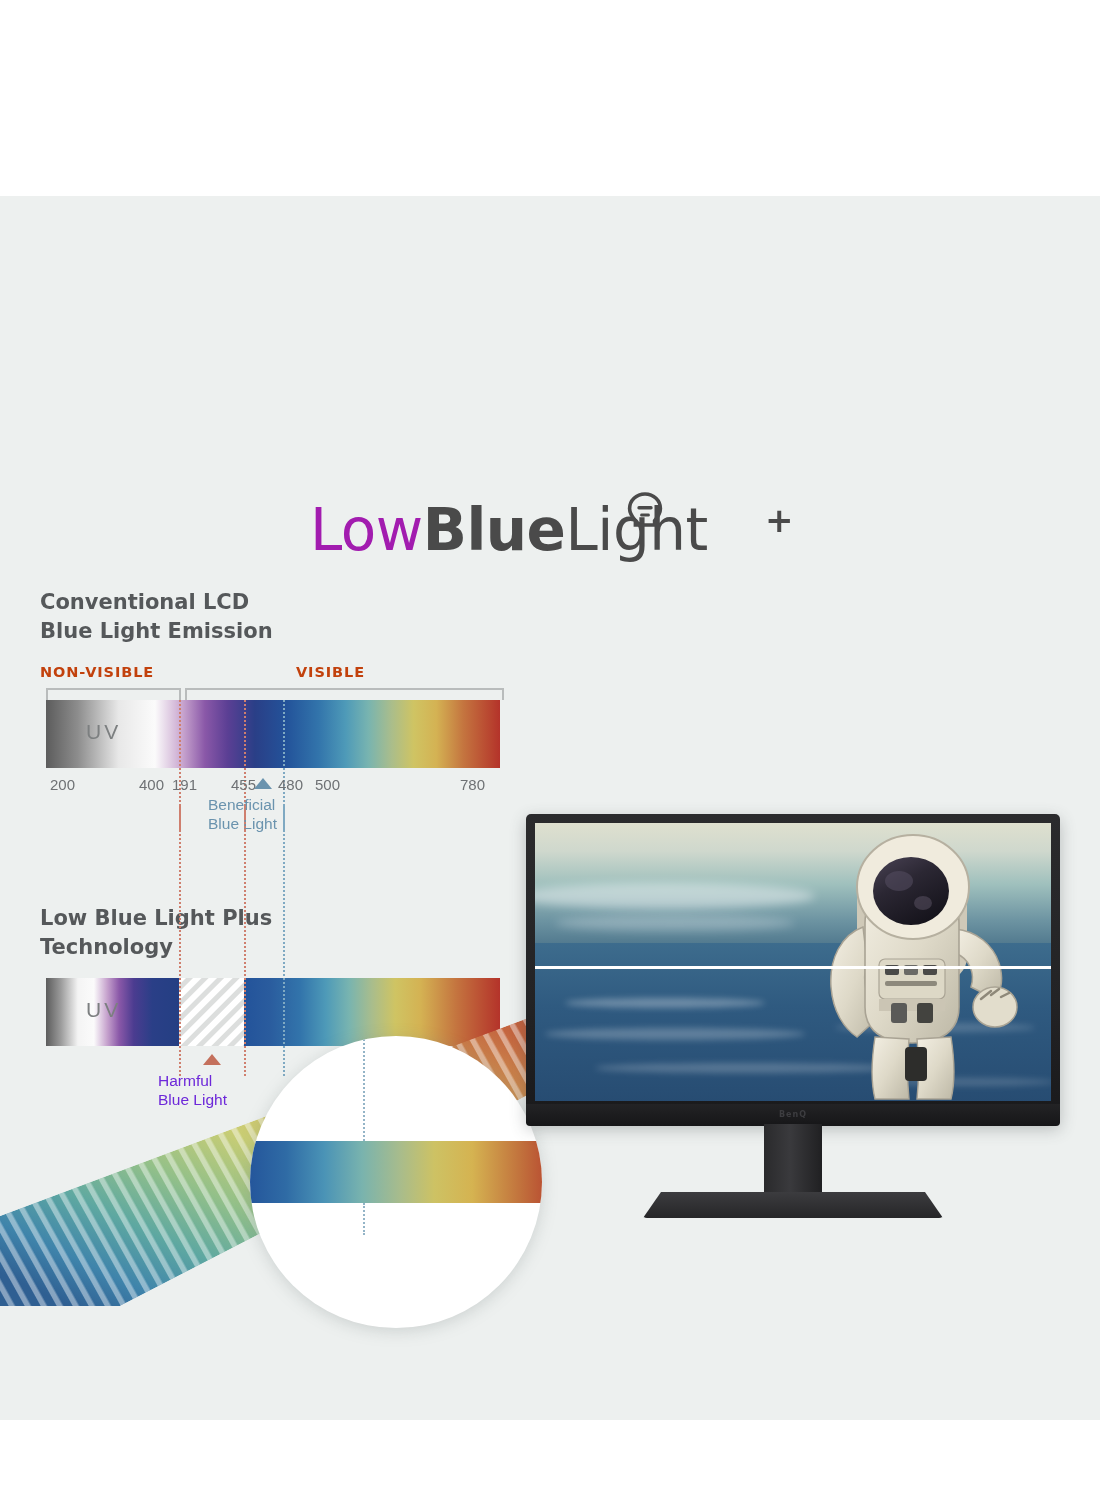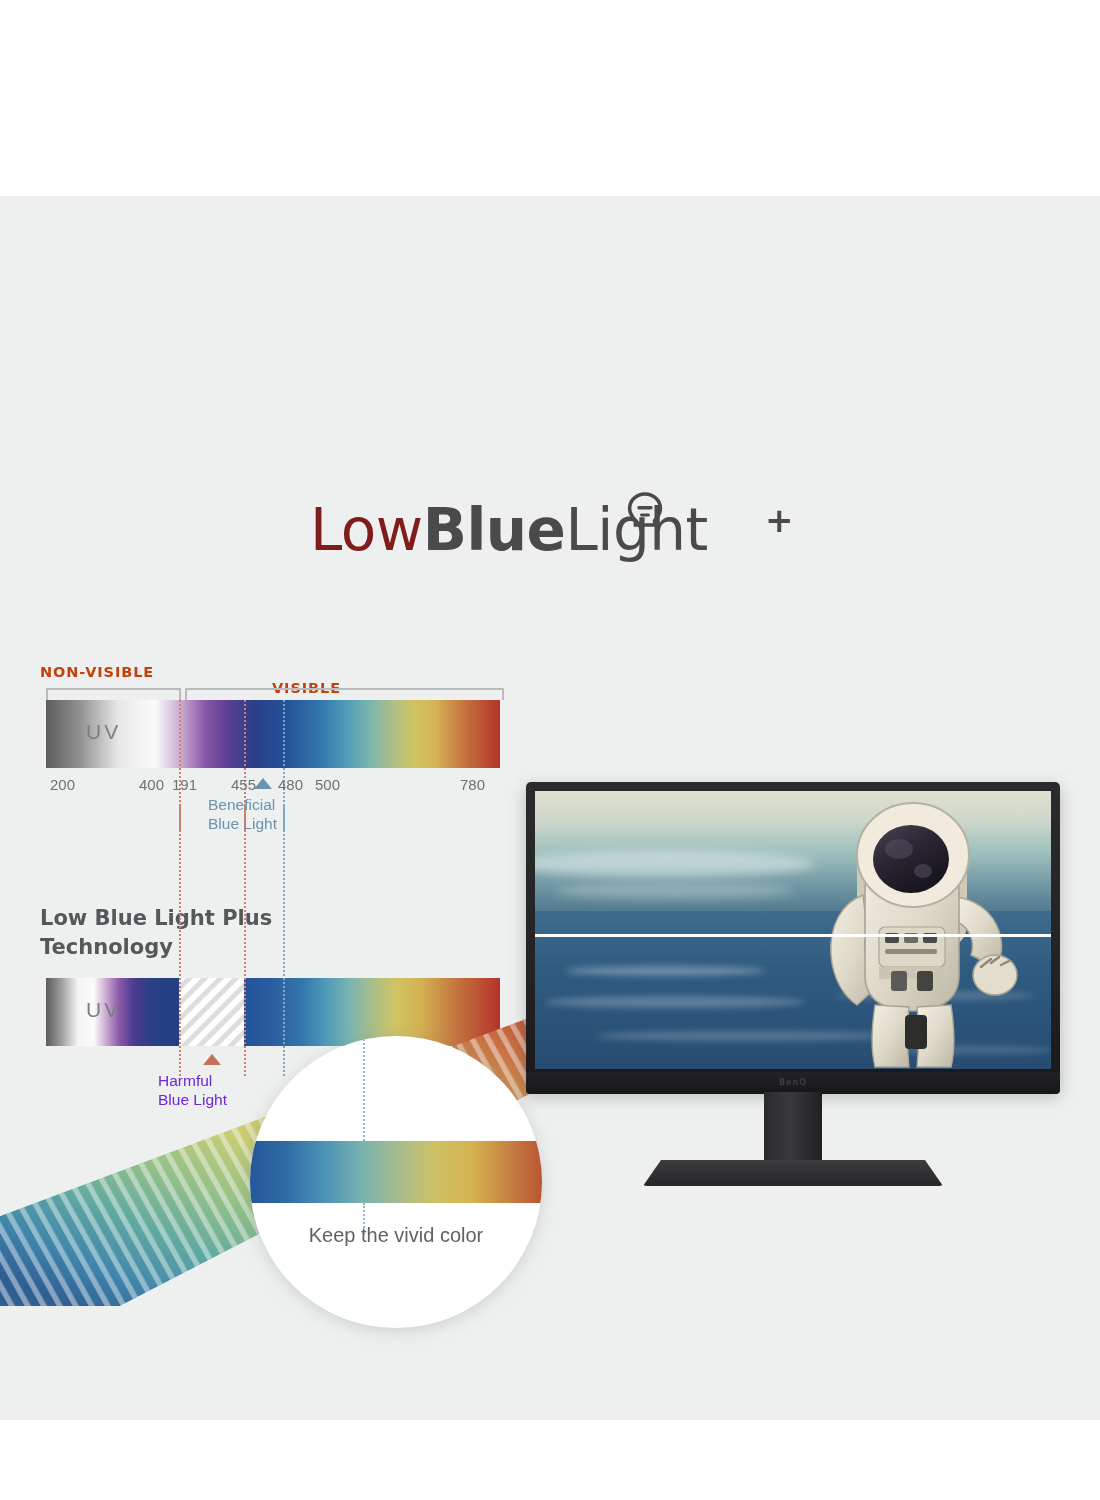--- a/index.html
+++ b/index.html
@@ -18,21 +18,21 @@
 
   
   .logo-wrap{
     position:absolute;left:310px;top:300px;width:480px;height:100px;
   }
   .logo-text{
     position:absolute;left:0;top:0;white-space:nowrap;
     font-size:58px;font-weight:700;letter-spacing:-0.5px;
     font-family:"DejaVu Sans",sans-serif;
   }
-  .lg-low{color:#7f1d1d;font-weight:400;}
+  .lg-low{color:#a21caf;font-weight:400;}
   .lg-blue{color:#4a4a4a;font-weight:700;}
   .lg-li{color:#4a4a4a;font-weight:400;}
   .lg-plus{
     position:absolute;left:455px;top:4px;color:#4a4a4a;
     font-size:34px;font-weight:700;font-family:"DejaVu Sans",sans-serif;
   }
   .bulb{position:absolute;left:316px;top:-4px;width:38px;height:46px;}
 
   
   .chart{position:absolute;}
@@ -77,21 +77,21 @@
     overflow:hidden;
   }
   .mag-bar{position:absolute;left:-40px;top:105px;width:380px;height:62px;}
   .mag-cap{
     position:absolute;left:0;top:188px;width:292px;text-align:center;
     font-size:20px;color:#5f6265;font-family:"Liberation Sans",sans-serif;
   }
   .mag-vline{position:absolute;width:0;border-left:2px dotted #93b4c7;}
 
   
-  .monitor{position:absolute;left:526px;top:586px;width:534px;height:410px;}
+  .monitor{position:absolute;left:526px;top:618px;width:534px;height:410px;}
   .mon-bezel{
     position:absolute;left:0;top:0;width:534px;height:310px;
     background:linear-gradient(180deg,#2b2b2d 0%,#232325 60%,#19191b 100%);
     border-radius:5px 5px 3px 3px;
     box-shadow:0 5px 16px rgba(60,65,70,.30);
   }
   .mon-screen{
     position:absolute;left:9px;top:9px;width:516px;height:278px;
     overflow:hidden;background:#2d4a63;
   }
@@ -141,23 +141,27 @@
       <span class="lg-plus">+</span>
       <svg class="bulb" viewBox="0 0 38 46">
         <path d="M19 2 C10.2 2 3.6 8.6 3.6 16.6 C3.6 22.2 6.8 25.6 9.4 28.6 L9.4 33 L28.6 33 L28.6 28.6 C31.2 25.6 34.4 22.2 34.4 16.6 C34.4 8.6 27.8 2 19 2 Z" fill="none" stroke="#4a4a4a" stroke-width="3.6"></path>
         <rect x="11.4" y="14" width="15.2" height="3.4" rx="1.5" fill="#4a4a4a"></rect>
         <rect x="14.2" y="21.4" width="9.6" height="3.2" rx="1.4" fill="#4a4a4a"></rect>
       </svg>
     </div>
 
     <div class="chart" style="left:40px;top:392px;width:470px;height:280px;">
 
+      <div class="chart-title">
+        <span>Conventional LCD</span><br>
+        <span>Blue Light Emission</span>
+      </div>
 
       <div class="band-label" style="left:0px;top:76px;">NON-VISIBLE</div>
-      <div class="band-label" style="left:232px;top:76px;margin-top:16px;">VISIBLE</div>
+      <div class="band-label" style="left:256px;top:76px;">VISIBLE</div>
 
       <div class="bracket" style="left:6px;top:100px;width:131px;"></div>
       <div class="bracket" style="left:145px;top:100px;width:315px;"></div>
 
       <div class="specbar" style="left:6px;top:112px;width:454px;">
         <svg width="454" height="68" viewBox="0 0 454 68" preserveAspectRatio="none">
           <defs>
             <linearGradient id="spec1" x1="0" y1="0" x2="1" y2="0">
               <stop offset="0.00" stop-color="#5c5c5c"></stop>
               <stop offset="0.07" stop-color="#8d8d8d"></stop>
@@ -301,21 +305,20 @@
               <stop offset="0.82" stop-color="#c1703c"></stop>
               <stop offset="0.93" stop-color="#b3362b"></stop>
               <stop offset="1.00" stop-color="#ad2d25"></stop>
             </linearGradient>
           </defs>
           <rect x="0" y="0" width="380" height="62" fill="url(#magspec)"></rect>
         </svg>
       </div>
       <div class="mag-vline" style="left:113px;top:0px;height:105px;"></div>
       <div class="mag-vline" style="left:113px;top:167px;height:32px;"></div>
-      <div class="mag-cap">Keep the vivid color</div>
     </div>
 
     <div class="monitor">
       <div class="mon-bezel">
         <div class="mon-screen">
           <div class="sky"></div>
           <div class="ocean"></div>
           <div class="cloudband" style="left:-20px;top:60px;width:300px;height:26px;"></div>
           <div class="cloudband" style="left:20px;top:92px;width:240px;height:16px;opacity:.6;"></div>
           <div class="streak" style="left:30px;top:175px;width:200px;height:10px;"></div>

